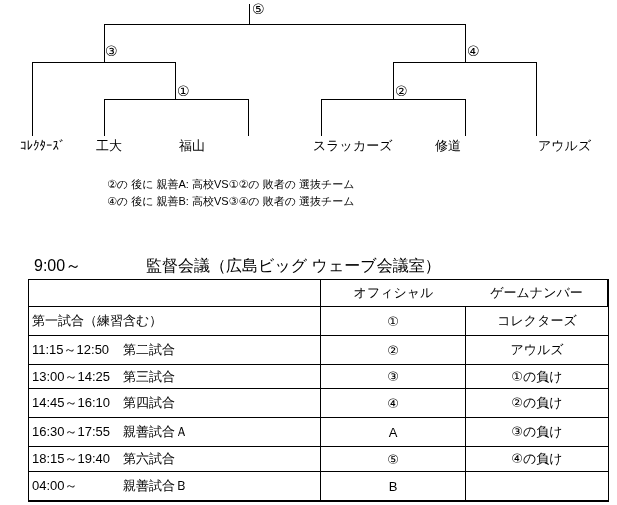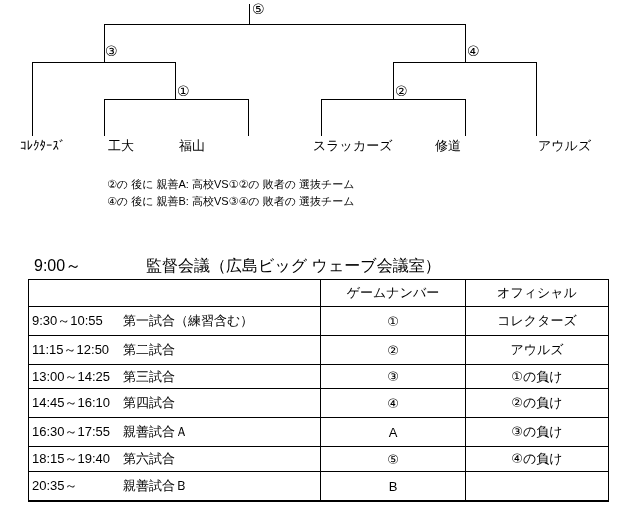--- a/index.html
+++ b/index.html
@@ -55,39 +55,38 @@
   <div class="bline" style="left:465px;top:99px;width:1px;height:37px;"></div>
   <div class="bline" style="left:536px;top:62px;width:1px;height:74px;"></div>
 
   <span class="mnum" style="left:177px;top:84px;">①</span>
   <span class="mnum" style="left:395px;top:84px;">②</span>
   <span class="mnum" style="left:105px;top:44px;">③</span>
   <span class="mnum" style="left:467px;top:44px;">④</span>
   <span class="mnum" style="left:252px;top:2px;">⑤</span>
 
   <span class="team" style="left:20px;">ｺﾚｸﾀｰｽﾞ</span>
-  <span class="team" style="left:108px;">工大</span>
+  <span class="team" style="left:96px;">工大</span>
   <span class="team" style="left:179px;">福山</span>
   <span class="team" style="left:313px;">スラッカーズ</span>
   <span class="team" style="left:435px;">修道</span>
   <span class="team" style="left:538px;">アウルズ</span>
 
   <span class="note" style="top:177px;">②の 後に 親善A: 高校VS①②の 敗者の 選抜チーム</span>
   <span class="note" style="top:194px;">④の 後に 親善B: 高校VS③④の 敗者の 選抜チーム</span>
 
   <span class="pretxt" style="left:34px;">9:00～</span>
   <span class="pretxt" style="left:146px;">監督会議（広島ビッグ ウェーブ会議室）</span>
 
   <div id="sched">
     <div class="cell desc"></div>
+    <div class="cell center lastcol">オフィシャル</div>
     <div class="cell center">ゲームナンバー</div>
-    <div class="cell center lastcol">オフィシャル</div>
 
   <div class="cell desc">
-        <span class="t">9:30～10:55</span>
         <span>第一試合（練習含む）</span>
       </div>
       <div class="cell center">①</div>
       <div class="cell center lastcol">コレクターズ</div>
       <div class="cell desc">
         <span class="t">11:15～12:50</span>
         <span>第二試合</span>
       </div>
       <div class="cell center">②</div>
       <div class="cell center lastcol">アウルズ</div>
@@ -109,19 +108,19 @@
       </div>
       <div class="cell center">A</div>
       <div class="cell center lastcol">③の負け</div>
       <div class="cell desc">
         <span class="t">18:15～19:40</span>
         <span>第六試合</span>
       </div>
       <div class="cell center">⑤</div>
       <div class="cell center lastcol">④の負け</div>
       <div class="cell desc lastrow">
-        <span class="t">20:35～</span>
+        <span class="t">04:00～</span>
         <span>親善試合Ｂ</span>
       </div>
       <div class="cell center lastrow">B</div>
     </div>
 
 </div>
 
 </body></html>

